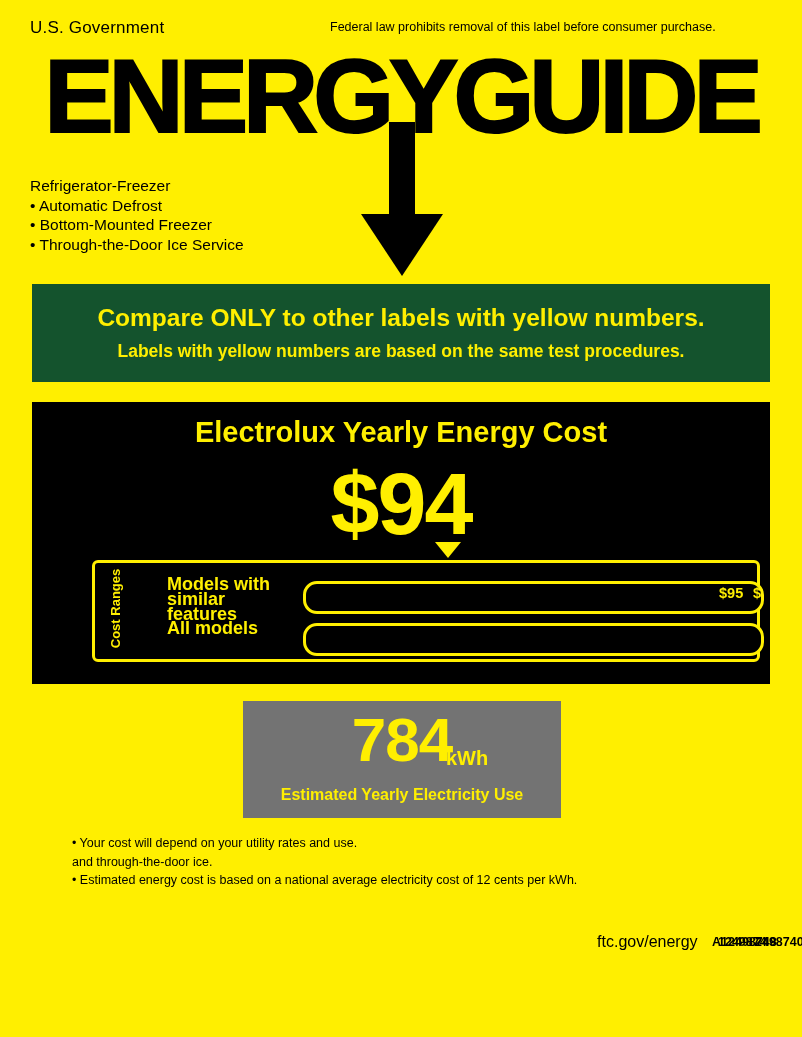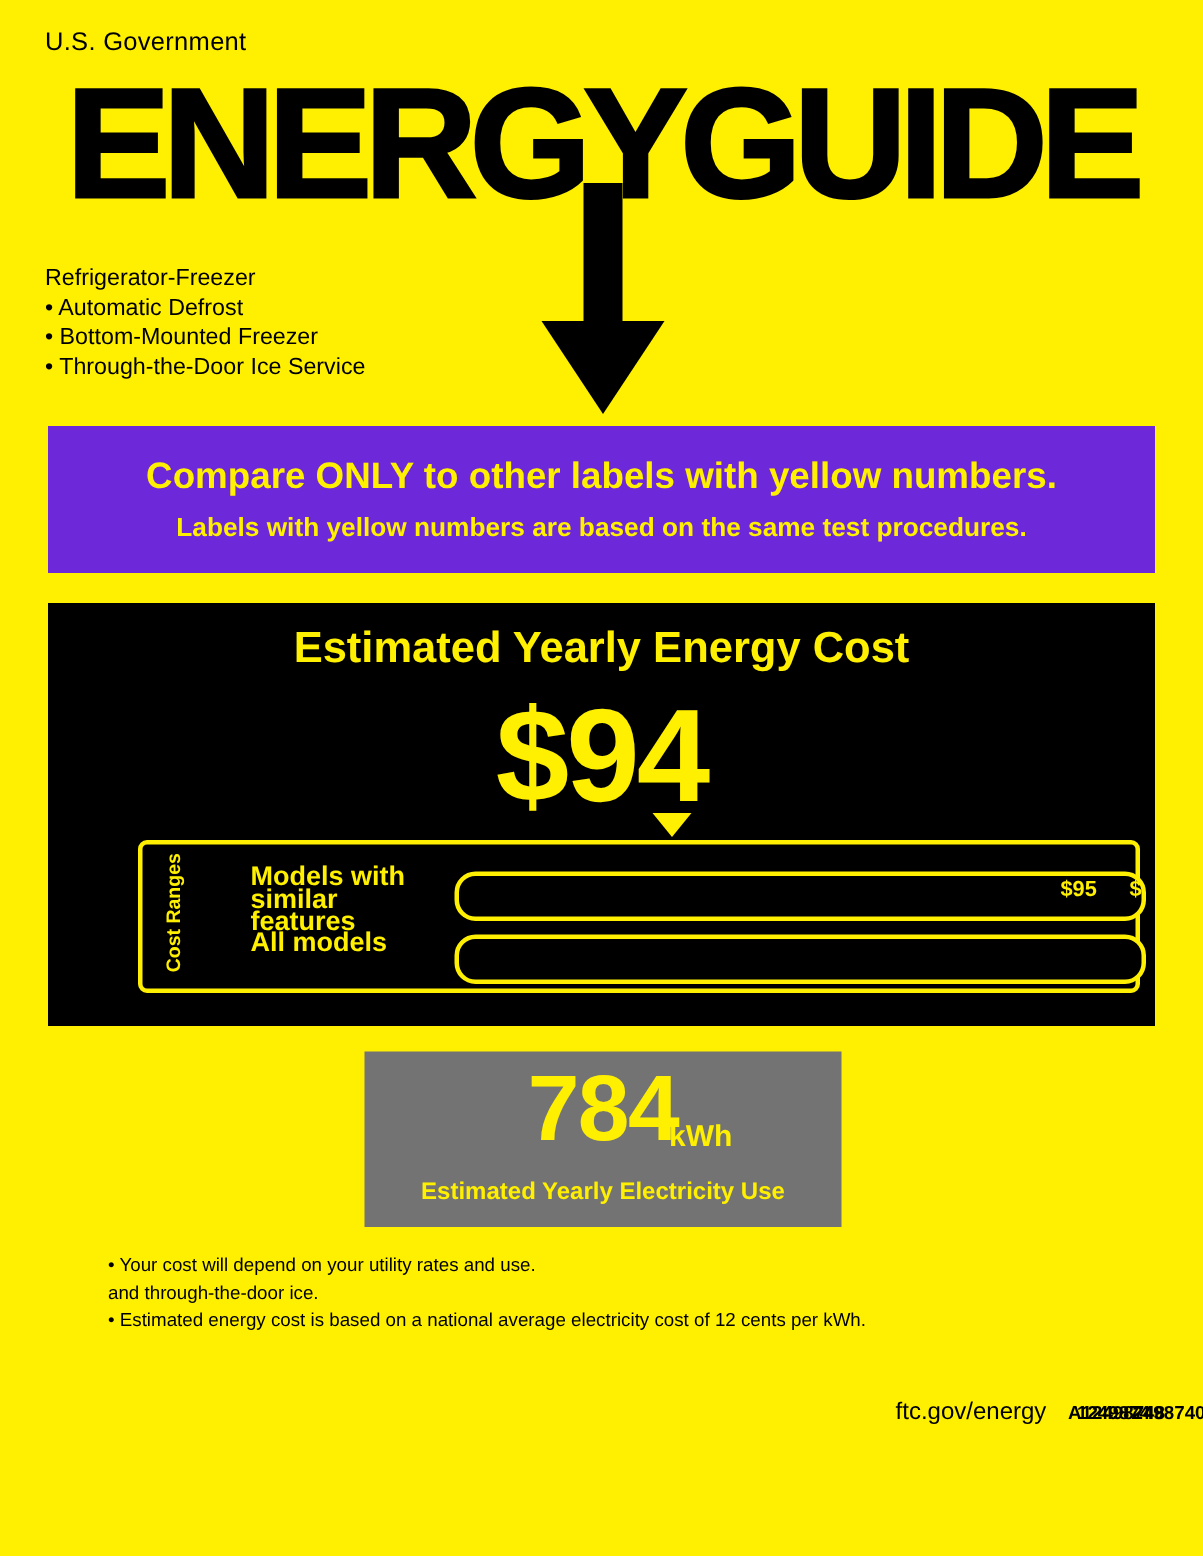--- a/index.html
+++ b/index.html
@@ -108,21 +108,21 @@
     width: 260px;
   }
 
   
   .compare-box {
     position: absolute;
     left: 32px;
     top: 284px;
     width: 738px;
     height: 98px;
-    background: #6d28d9;
+    background: #14532d;
     color: #ffef00;
     text-align: center;
   }
   .compare-line1 {
     position: absolute;
     top: 20px;
     left: 0;
     width: 100%;
     font-size: 24.5px;
     font-weight: bold;
@@ -230,21 +230,21 @@
     border-radius: 14px;
     background: #000;
   }
   .range-val {
     position: absolute;
     font-size: 14.5px;
     font-weight: bold;
     color: #ffef00;
     top: 6px;
   }
-  .r1 .range-low  { left: 540px; }
+  .r1 .range-low  { left: 552px; }
   .r1 .range-high { left: 586px; }
 
   
   .kwh-box {
     position: absolute;
     left: 243px;
     top: 701px;
     width: 318px;
     height: 117px;
     background: #737373;
@@ -315,20 +315,21 @@
   .footer-codes .c2 { left: 6px; }
   .footer-codes .c3 { left: 3px; padding-left: 40px; }
 </style>
 </head>
 <body>
 
 <div class="label">
 
   <div class="top-row">
     <div class="gov-title">U.S. Government</div>
+    <div class="federal-note">Federal law prohibits removal of this label before consumer purchase.</div>
   </div>
 
   <div class="wordmark-wrap">
     <div class="wordmark">ENERGYGUIDE</div>
     <div class="arrow">
       <div class="stem"></div>
       <div class="head"></div>
     </div>
   </div>
 
@@ -339,21 +340,21 @@
     <div>• Through-the-Door Ice Service</div>
   </div>
 
 
   <div class="compare-box">
     <div class="compare-line1">Compare ONLY to other labels with yellow numbers.</div>
     <div class="compare-line2">Labels with yellow numbers are based on the same test procedures.</div>
   </div>
 
   <div class="cost-box">
-    <div class="cost-title">Estimated Yearly Energy Cost</div>
+    <div class="cost-title">Electrolux Yearly Energy Cost</div>
     <div class="cost-amount">$94</div>
     <div class="cost-pointer"></div>
 
     <div class="cost-ranges-label">
       <span>Cost Ranges</span>
     </div>
 
     <div class="ranges-frame">
       <div class="range-row r1">
         <div class="range-name two-line">

